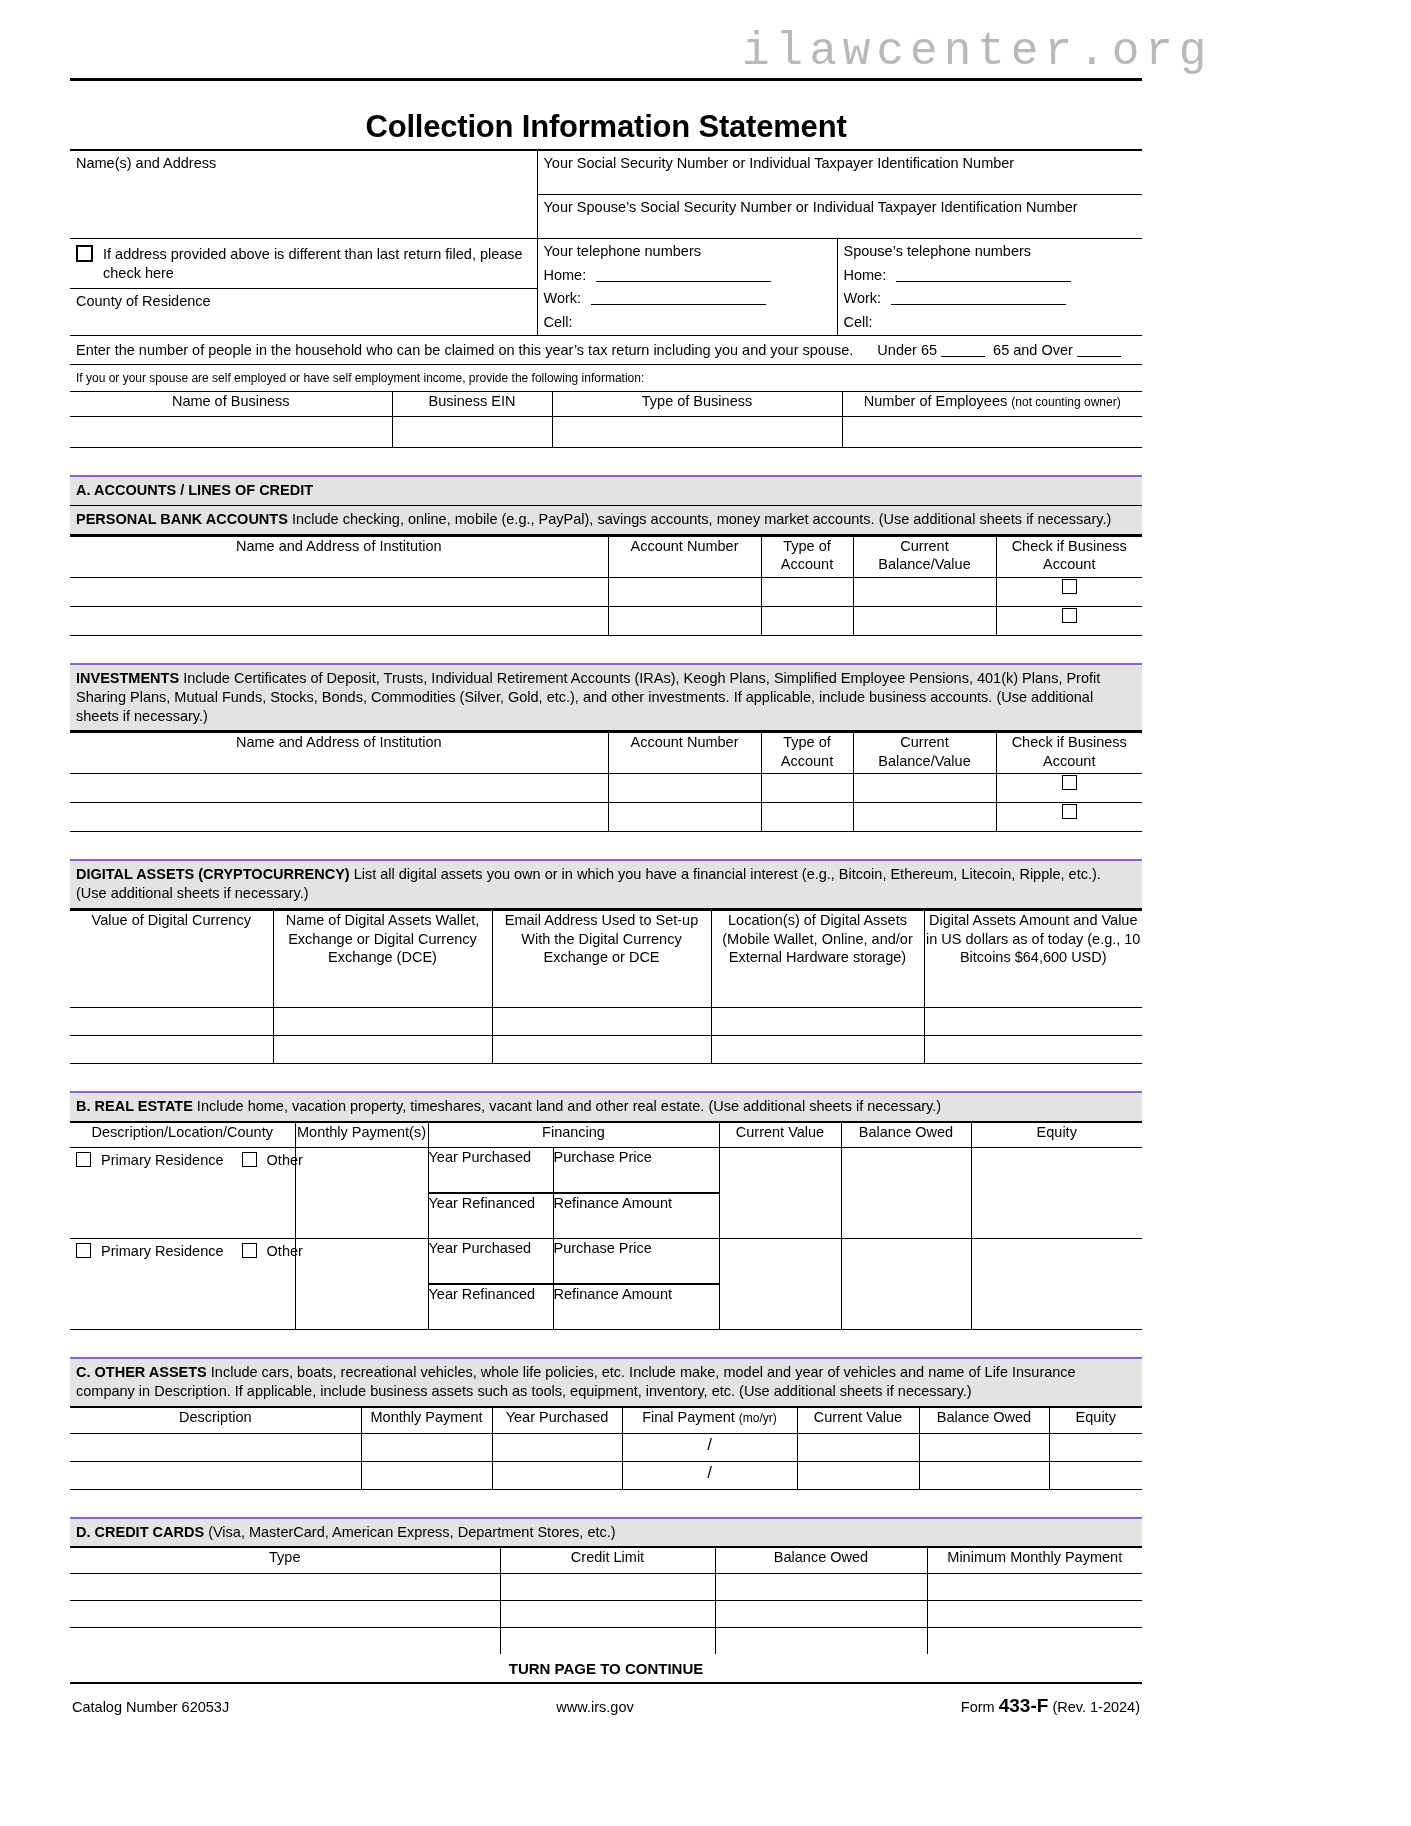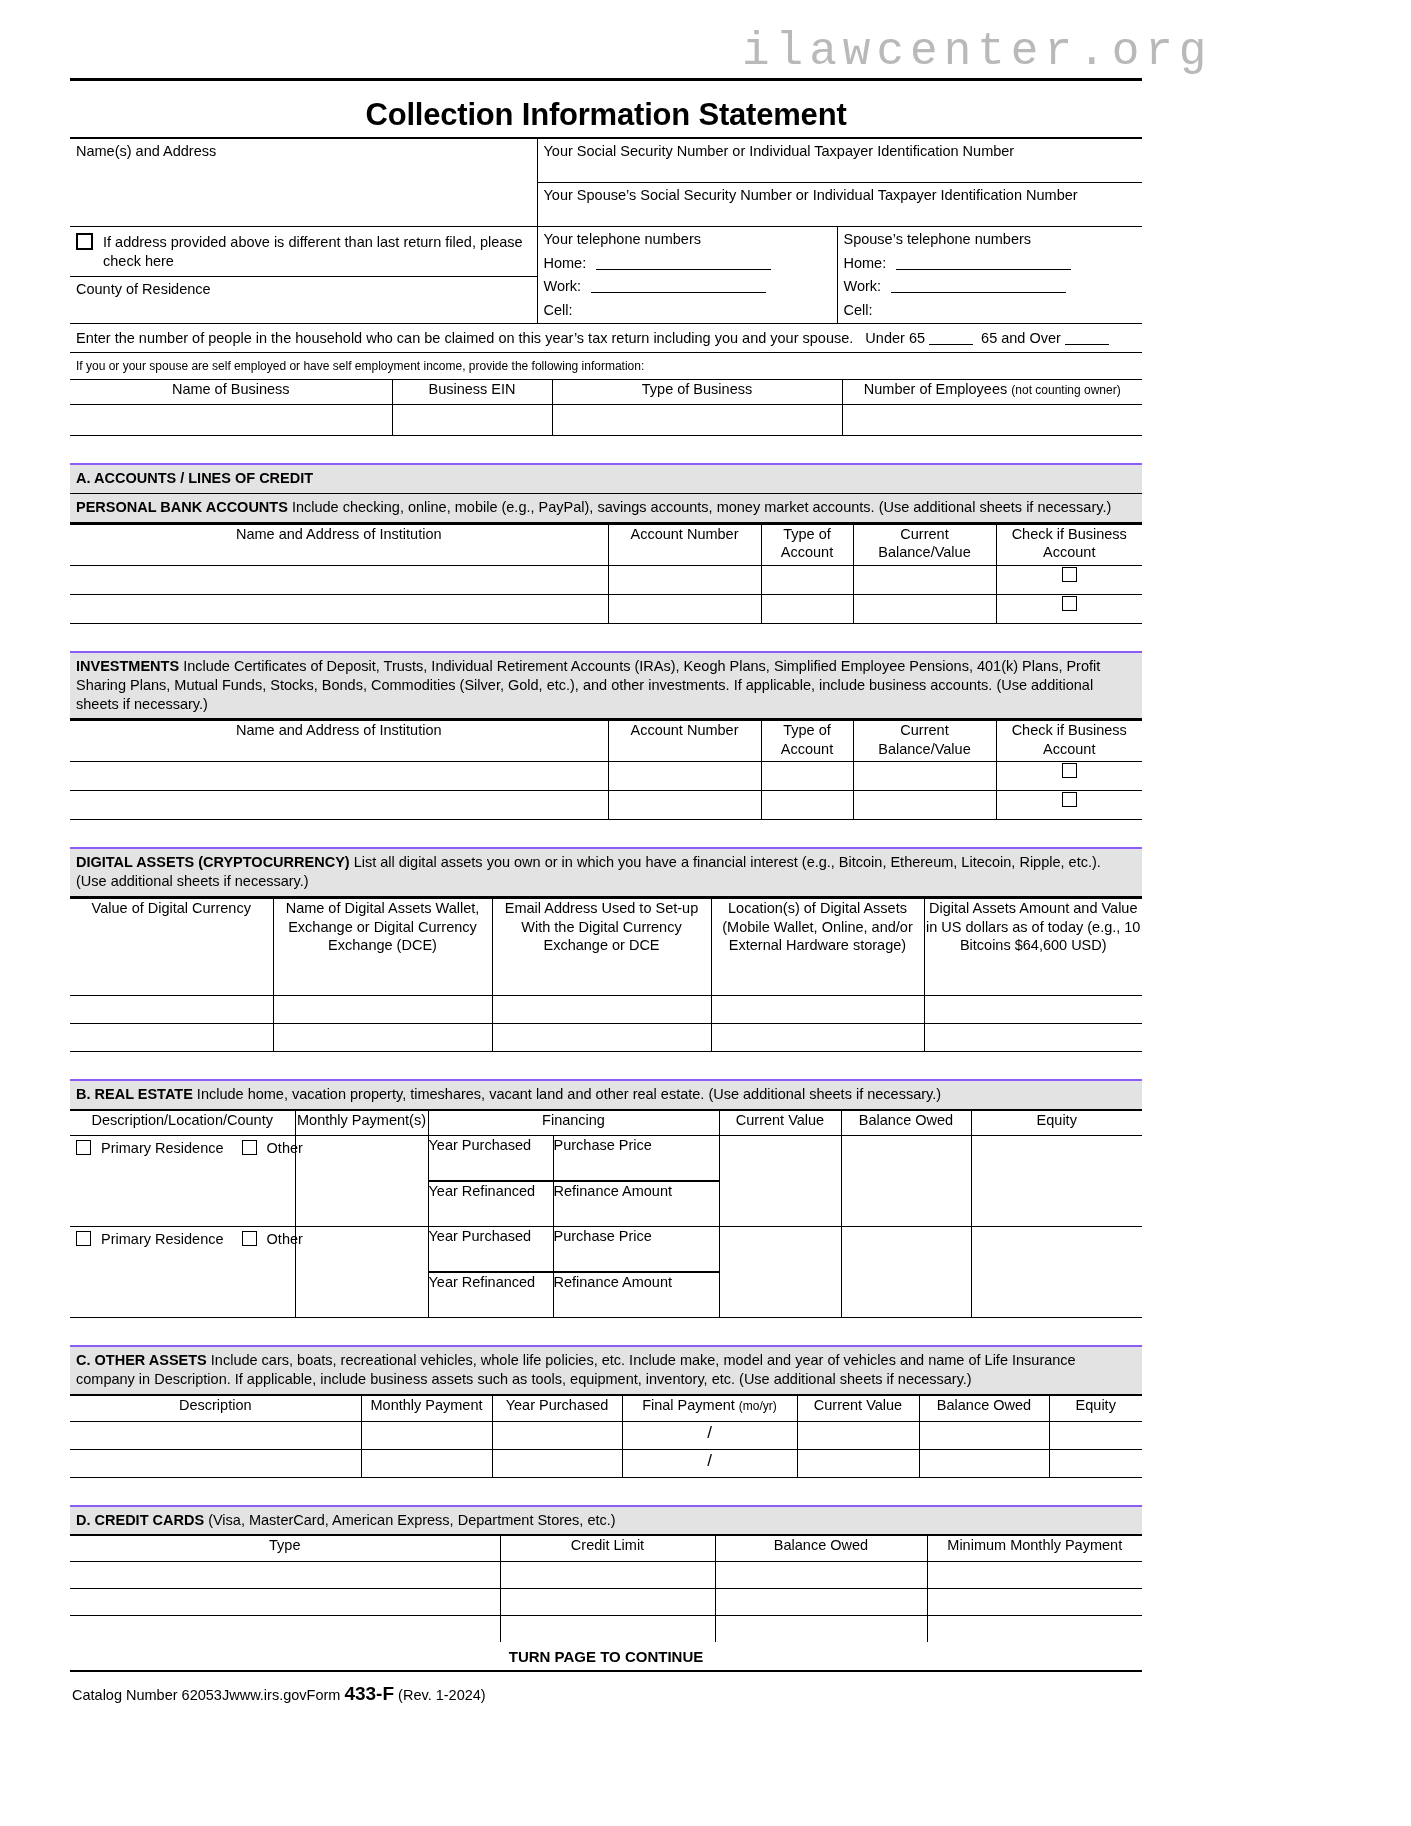--- a/index.html
+++ b/index.html
@@ -68,21 +68,21 @@
   }
   .form-no { font-size: 19px; }
   .form-no b { font-size: 26px; }
   .form-rev { font-size: 15px; margin-top: 1px; }
   .hdr-right {
     flex: 1;
     text-align: center;
     padding: 8px 0 4px 0;
   }
   .dept { font-size: 15.5px; }
-  .title { font-size: 31px; font-weight: bold; margin-top: 8px; letter-spacing: -0.2px; }
+  .title { font-size: 31px; font-weight: bold; margin-top: 20px; letter-spacing: -0.2px; }
 
   
   .cb {
     display: inline-block;
     width: 17px;
     height: 17px;
     border: 2px solid #000;
     box-sizing: border-box;
     vertical-align: -3px;
     background: #fff;
@@ -119,20 +119,21 @@
     display: inline-block;
     border-bottom: 1.4px solid #000;
     height: 12px;
     width: 175px;
     vertical-align: -2px;
     margin-left: 6px;
   }
   .small { font-size: 12px; }
   .footer {
     display: flex;
+    justify-content: space-between;
     align-items: baseline;
     font-size: 14.5px;
     margin-top: 11px;
     padding: 0 2px;
   }
   .turn {
     text-align: center;
     font-weight: bold;
     font-size: 15px;
     padding: 6px 0 5px 0;
@@ -214,21 +215,21 @@
       <tr>
         <td style="border-left:0;height:46px">
           <div class="cell">County of Residence</div>
         </td>
       </tr>
     </tbody>
       </table>
 
     <div style="border-bottom:1px solid #000;padding:6px 4px 6px 6px;font-size:14.5px">
       <span>Enter the number of people in the household who can be claimed on this year’s tax return including you and your spouse.</span>
-      <span style="margin-left:8px">Under 65</span>
+      <span style="margin-left:20px">Under 65</span>
       <span class="line-underscore" style="width:44px"></span>
       <span style="margin-left:4px">65 and Over</span>
       <span class="line-underscore" style="width:44px"></span>
     </div>
 
     <div style="padding:6px 4px 6px 6px;font-size:12px">If you or your spouse are self employed or have self employment income, provide the following information:</div>
 
     <table class="f">
       <colgroup>
         <col style="width:322px">

